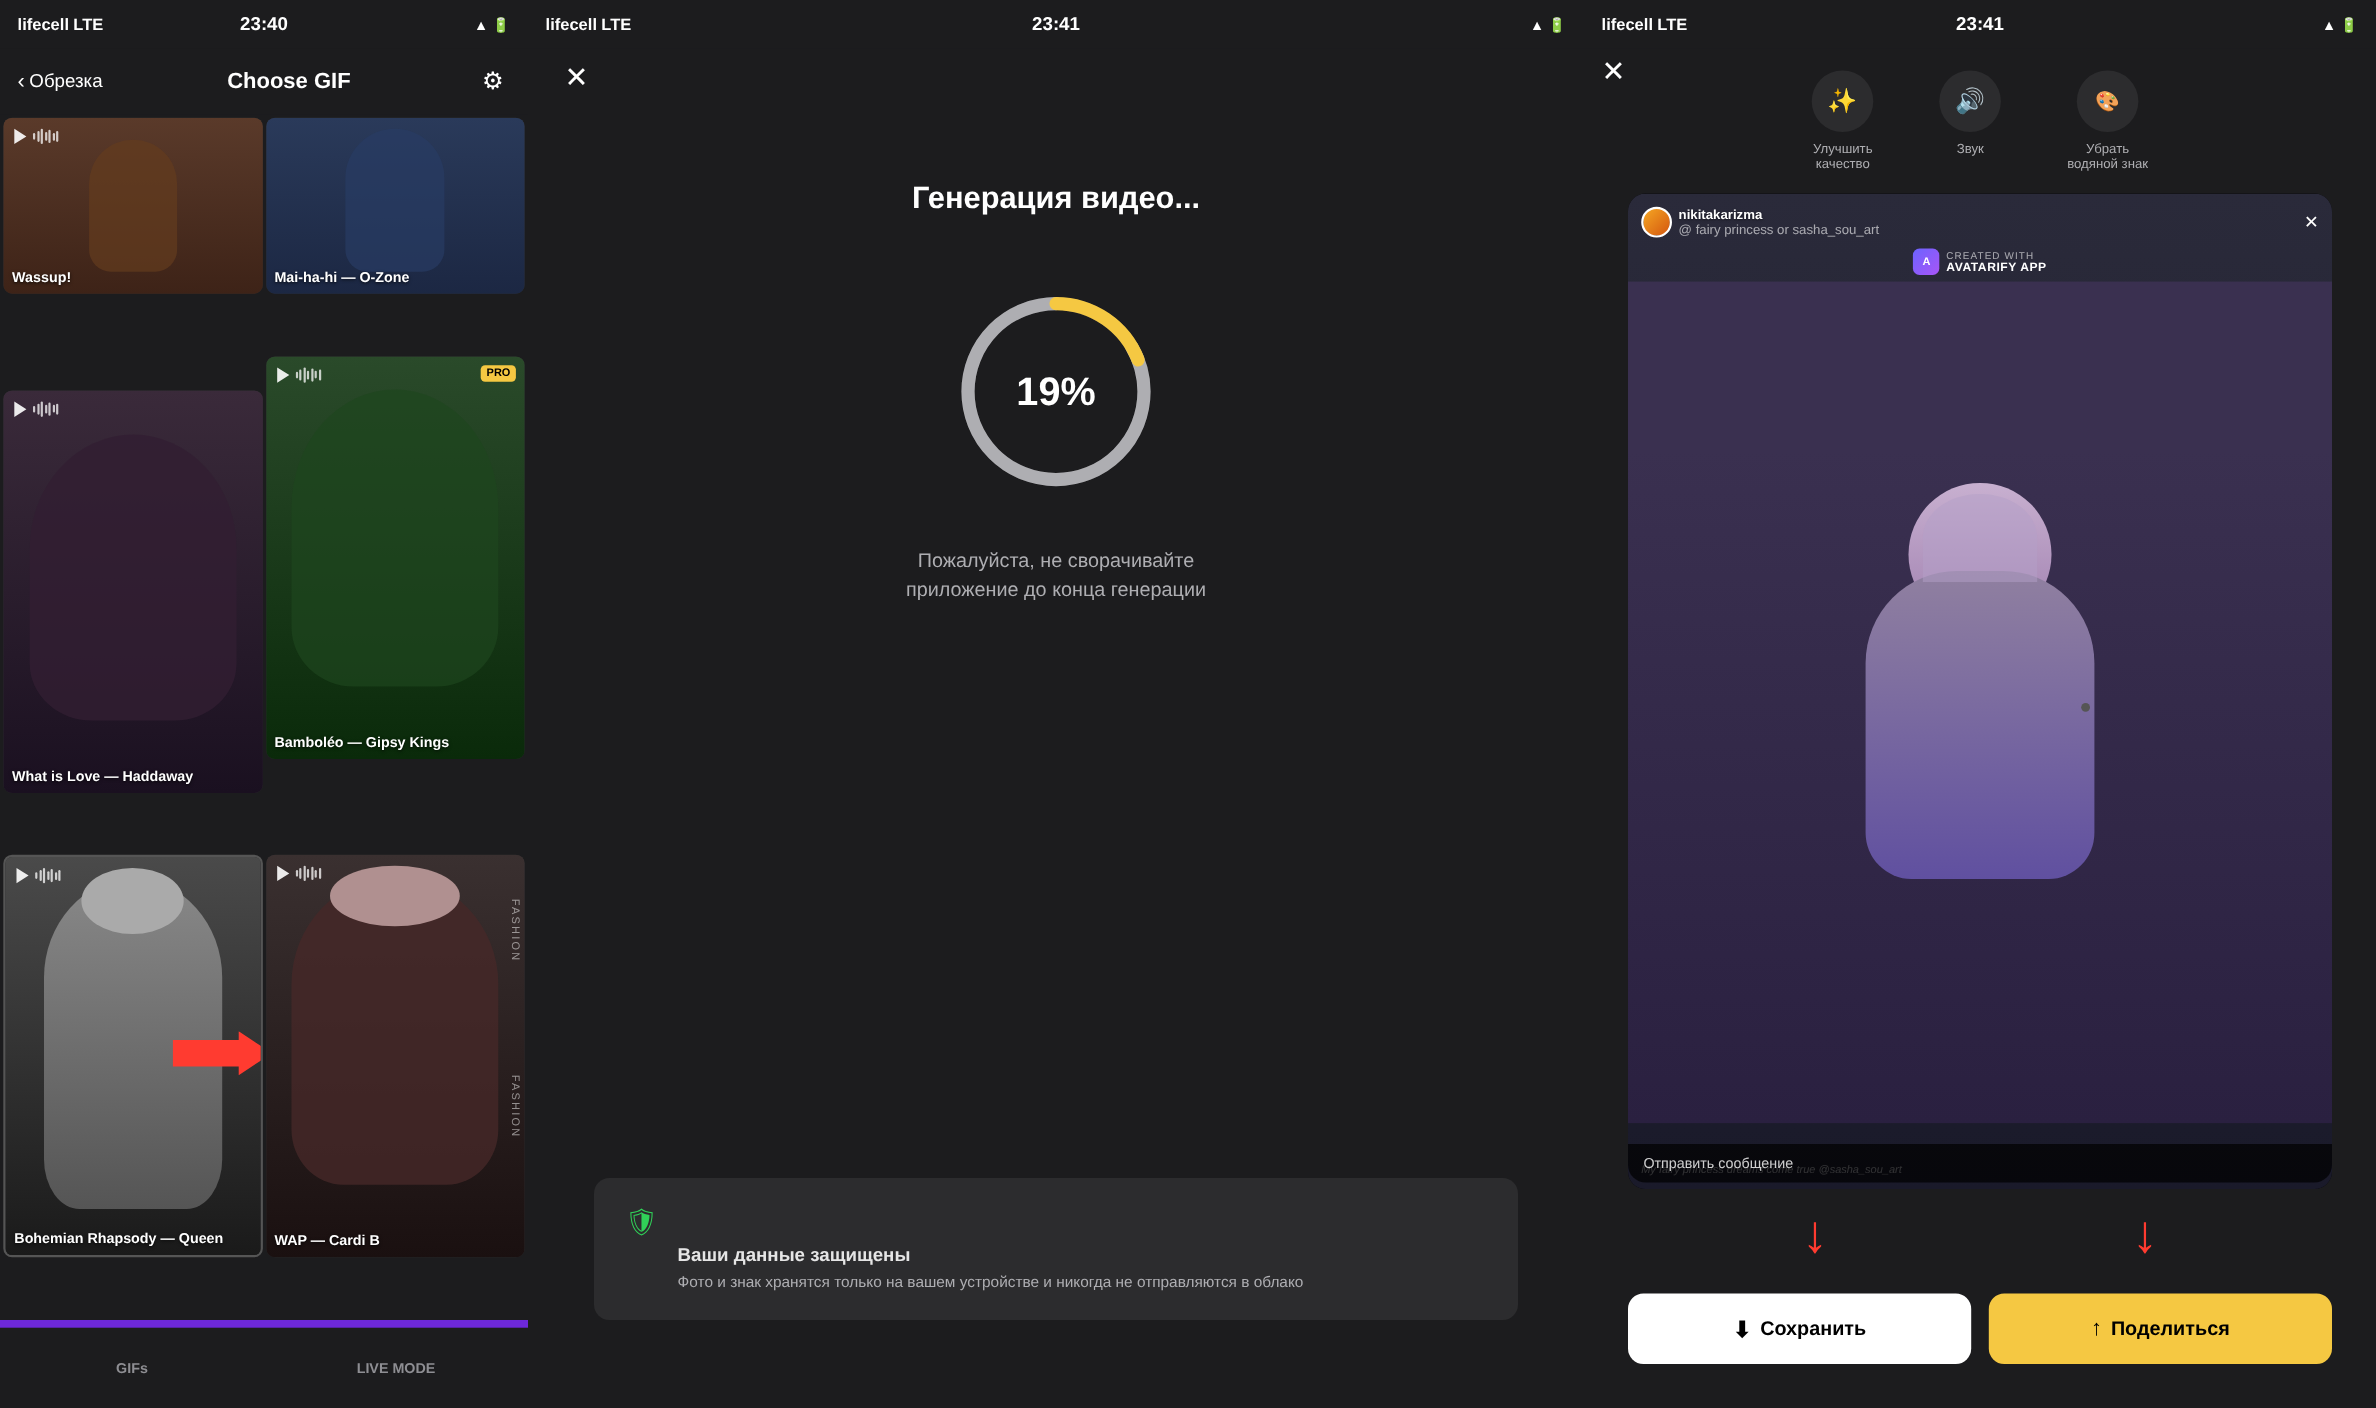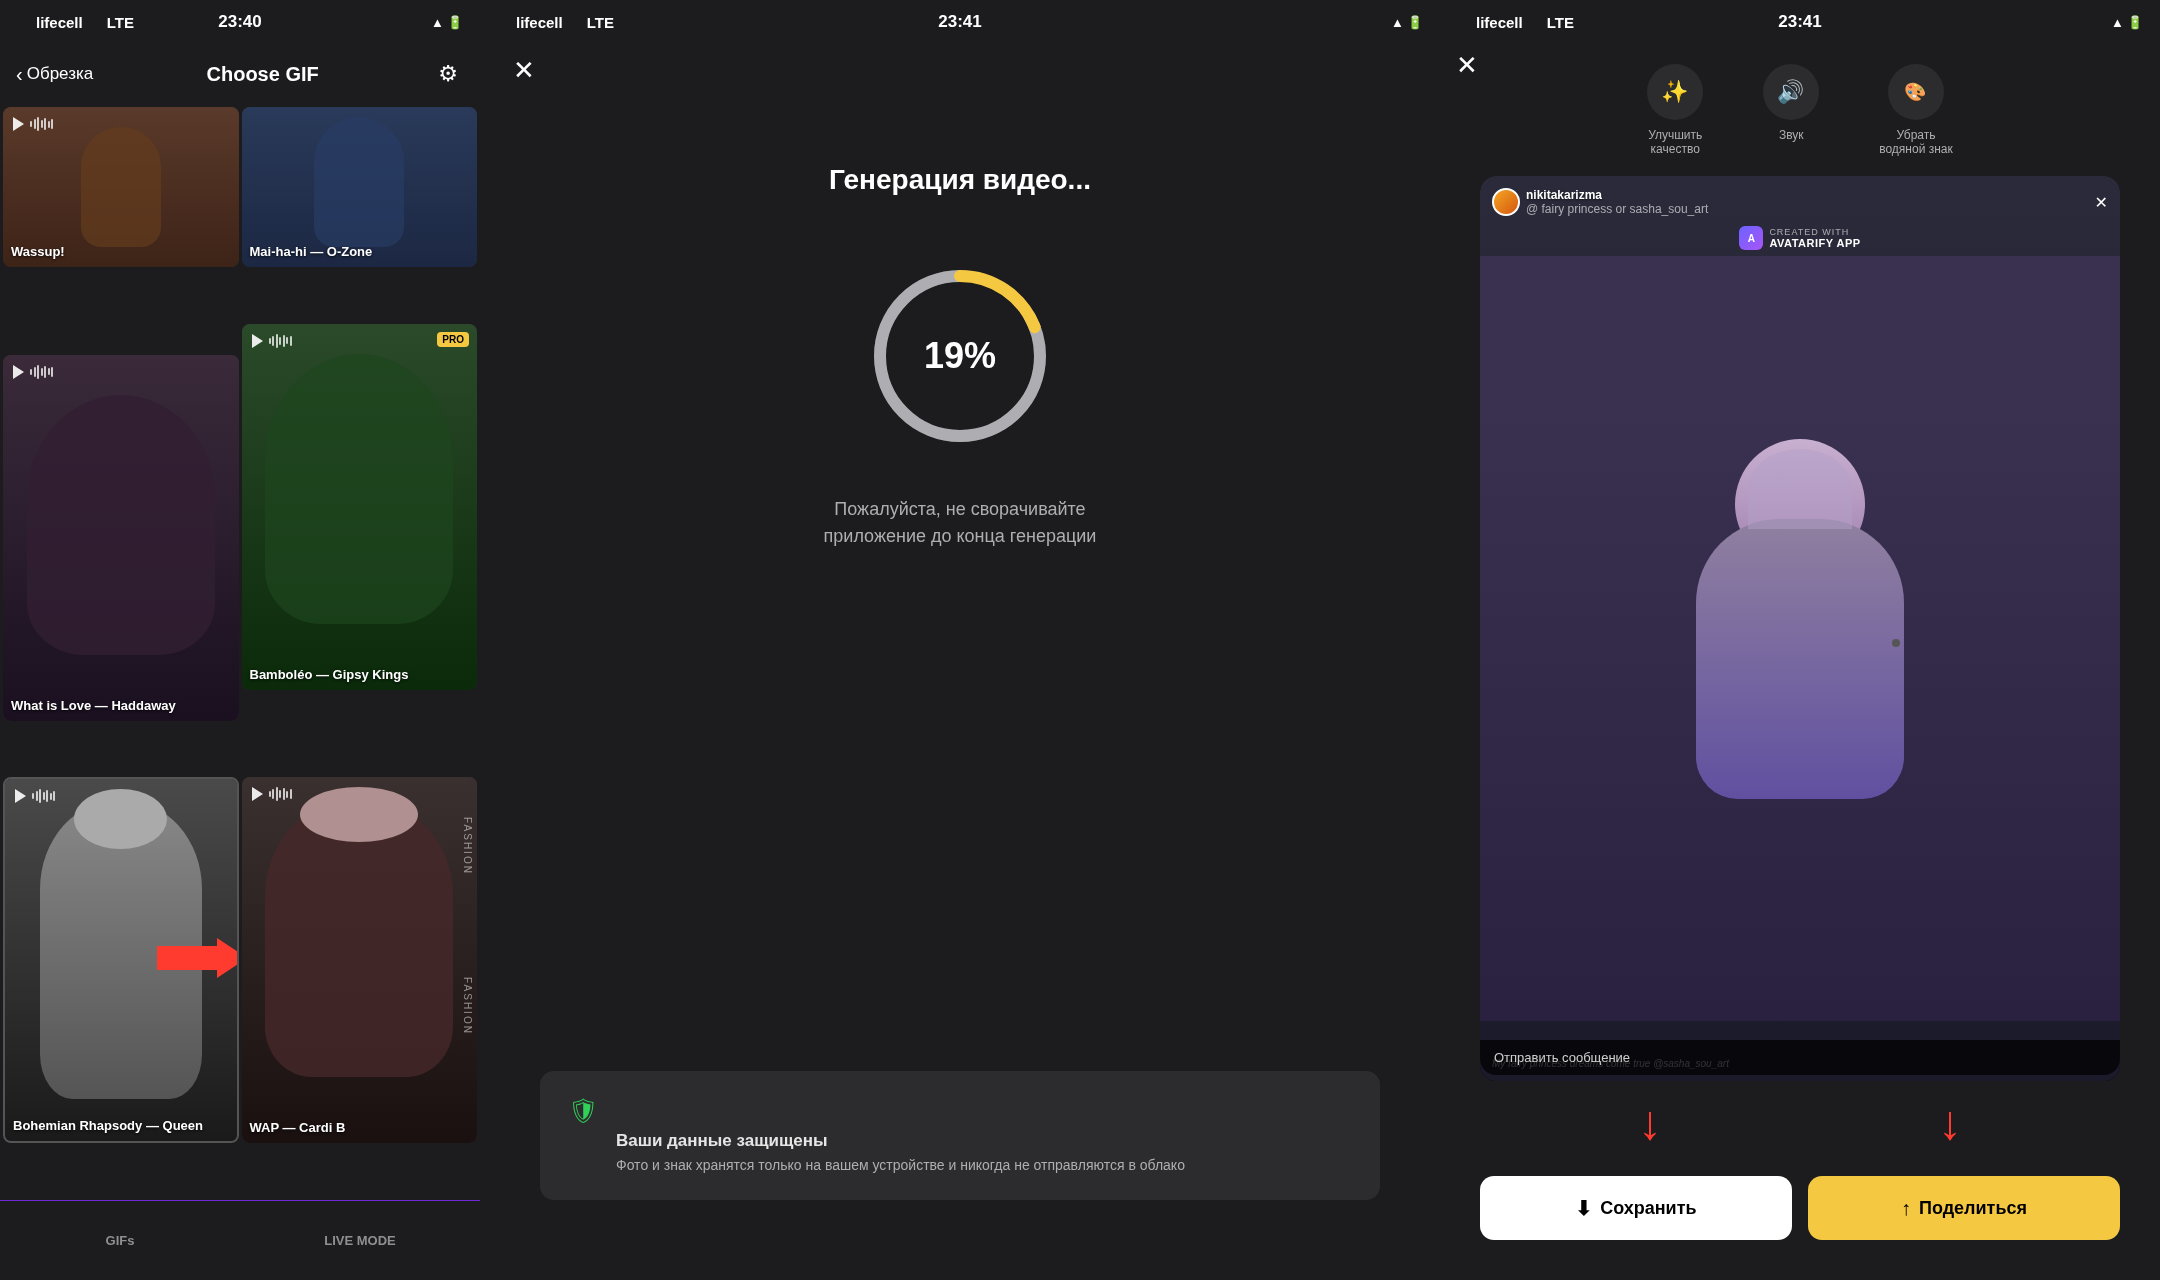--- a/index.html
+++ b/index.html
@@ -33,21 +33,20 @@
     }
     .status-bar-left, .status-bar-right {
       display: flex;
       align-items: center;
       gap: 4px;
     }
     .status-text {
       color: #fff;
       font-size: 15px;
       font-weight: 600;
-      margin-left: 20px;
     }
     .status-time {
       color: #fff;
       font-size: 17px;
       font-weight: 600;
       position: absolute;
       left: 50%;
       transform: translateX(-50%);
     }
 
@@ -152,21 +151,21 @@
     .gif-whatislove { background: linear-gradient(180deg, #3a2a3a 0%, #1a1020 100%); height: 360px; }
     .gif-bamboleo { background: linear-gradient(180deg, #2a4a2a 0%, #0a2a0a 100%); height: 360px; }
     .gif-bohemian { background: linear-gradient(180deg, #4a4a4a 0%, #1a1a1a 100%); height: 360px; }
     .gif-wap { background: linear-gradient(180deg, #3a3030 0%, #1a1010 100%); height: 360px; }
 
     .bottom-tabs {
       height: 80px;
       display: flex;
       align-items: center;
       background: #1c1c1e;
-      border-top: 1px solid #6d28d9;
+      border-top: 7px solid #6d28d9;
     }
     .bottom-tab {
       flex: 1;
       display: flex;
       align-items: center;
       justify-content: center;
       color: #8e8e93;
       font-size: 13px;
       font-weight: 600;
     }

